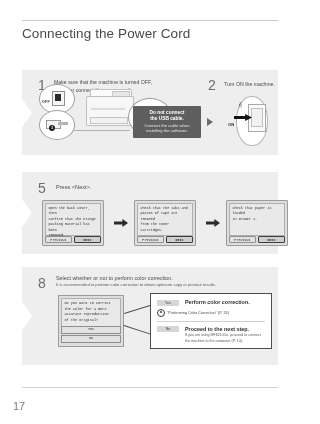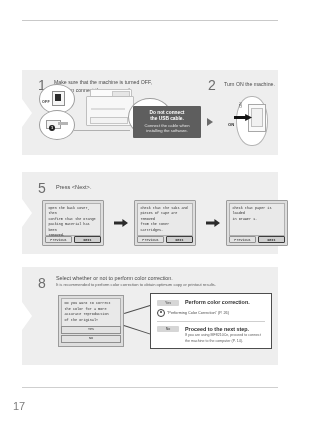--- a/index.html
+++ b/index.html
@@ -218,20 +218,21 @@
   
   .footer-rule{position:absolute;left:22px;top:387px;width:256px;height:1px;background:#cfcfcf;}
   .page-num{position:absolute;left:13px;top:400px;font-size:11px;color:#7d7d7d;}
 </style>
 </head>
 <body>
 
 <div class="page">
 
   <div class="header-rule"></div>
+  <div class="page-title">Connecting the Power Cord</div>
 
   <div class="panel" id="panel1">
     <div class="notch"></div>
 
     <div class="step-num" style="left:16px;top:8px;">1</div>
     <div class="step-head" style="left:32px;top:8px;width:150px;">
       <div>Make sure that the machine is turned OFF,</div>
       <div>and then connect the power cord.</div>
     </div>
 

